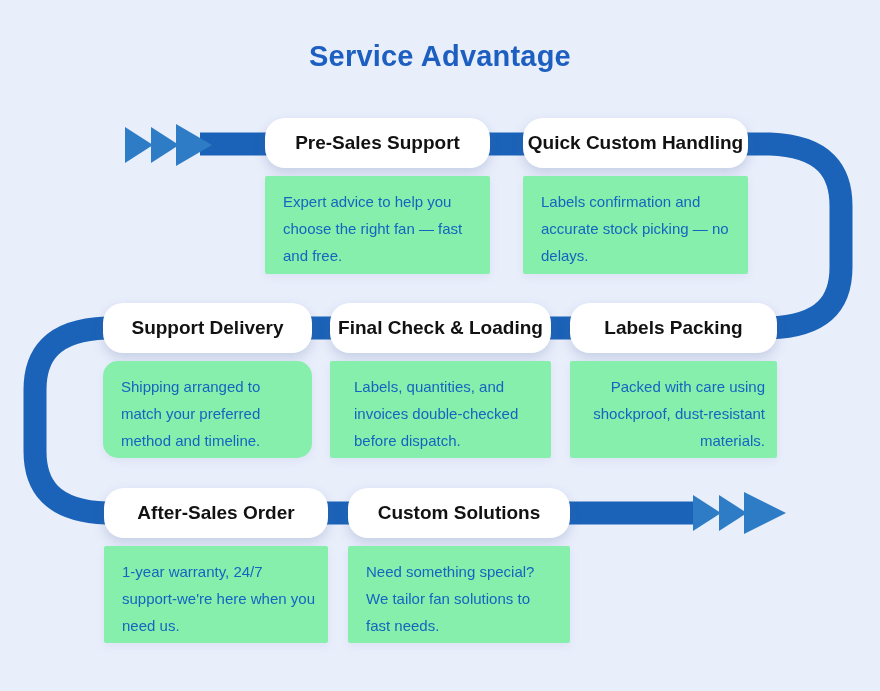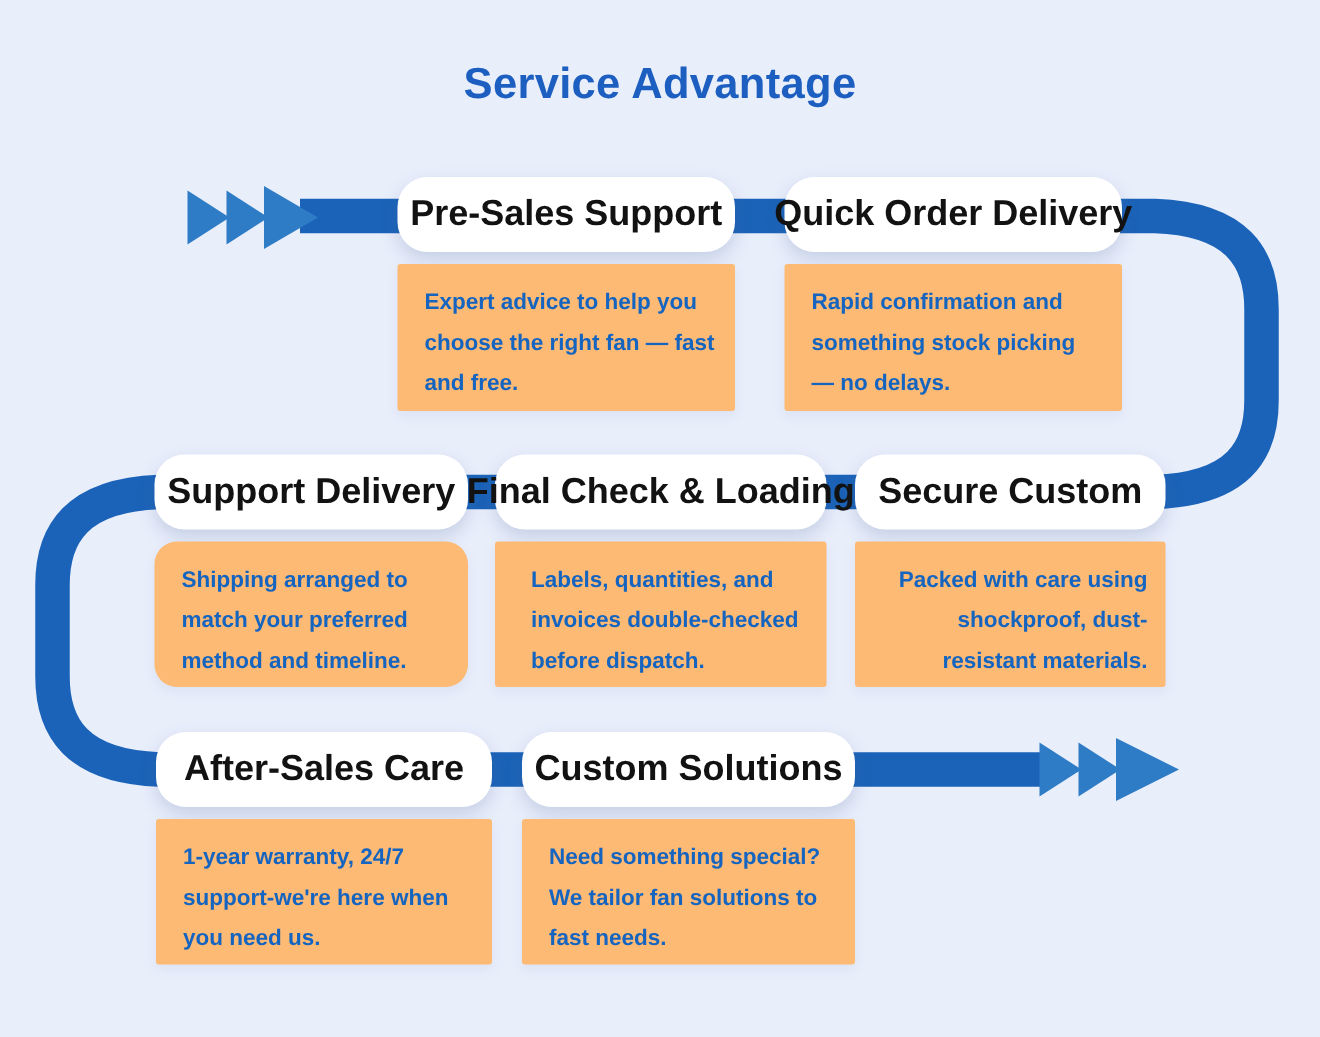--- a/index.html
+++ b/index.html
@@ -16,30 +16,30 @@
     font-size:29px;font-weight:bold;color:#1d5fc0;
     letter-spacing:0.2px;
   }
   svg.flow{position:absolute;left:0;top:0;z-index:1;}
   .step{position:absolute;z-index:2;}
   .card{
     position:absolute;left:0;top:0;height:50px;width:100%;
     background:#ffffff;border-radius:20px;
     box-shadow:0 5px 12px rgba(70,95,150,0.22);
     display:flex;align-items:center;justify-content:center;
-    font-size:24px;font-weight:bold;color:#121212;
+    font-size:19px;font-weight:bold;color:#121212;
     white-space:nowrap;
   }
   .desc{
     position:absolute;left:0;top:58px;width:100%;
-    background:#fdba74;border-radius:2px;
+    background:#86efac;border-radius:2px;
     box-shadow:0 3px 8px rgba(110,130,175,0.10);
     box-sizing:border-box;
     padding:12px 12px 0 18px;
-    font-size:15px;font-weight:bold;color:#1565c0;
+    font-size:15px;font-weight:normal;color:#1565c0;
     line-height:27px;
   }
   
   .s1{left:265px;top:118px;width:225px;} .s1 .desc{height:98px;}
   .s2{left:523px;top:118px;width:225px;} .s2 .desc{height:98px;}
   .s3{left:103px;top:303px;width:209px;} .s3 .desc{height:97px;border-radius:15px;}
   .s4{left:330px;top:303px;width:221px;} .s4 .desc{height:97px;padding-left:24px;}
   .s5{left:570px;top:303px;width:207px;} .s5 .desc{height:97px;text-align:right;}
   .s6{left:104px;top:488px;width:224px;} .s6 .desc{height:97px;}
   .s7{left:348px;top:488px;width:222px;} .s7 .desc{height:97px;}
@@ -60,41 +60,41 @@
     <polygon points="719,495 747,513 719,531" fill="#2e7cc5"></polygon>
     <polygon points="744,492 786,513 744,534" fill="#2e7cc5"></polygon>
   </svg>
 
   <div class="step s1">
     <div class="card">Pre-Sales Support</div>
     <div class="desc">Expert advice to help you choose the right fan — fast and free.</div>
   </div>
 
   <div class="step s2">
-    <div class="card">Quick Order Delivery</div>
-    <div class="desc">Rapid confirmation and something stock picking — no delays.</div>
+    <div class="card">Quick Custom Handling</div>
+    <div class="desc">Labels confirmation and accurate stock picking — no delays.</div>
   </div>
 
   <div class="step s3">
     <div class="card">Support Delivery</div>
     <div class="desc">Shipping arranged to match your preferred method and timeline.</div>
   </div>
 
   <div class="step s4">
     <div class="card">Final Check &amp; Loading</div>
     <div class="desc">Labels, quantities, and invoices double-checked before dispatch.</div>
   </div>
 
   <div class="step s5">
-    <div class="card">Secure Custom</div>
+    <div class="card">Labels Packing</div>
     <div class="desc">Packed with care using shockproof, dust-resistant materials.</div>
   </div>
 
   <div class="step s6">
-    <div class="card">After-Sales Care</div>
+    <div class="card">After-Sales Order</div>
     <div class="desc">1-year warranty, 24/7 support-we're here when you need us.</div>
   </div>
 
   <div class="step s7">
     <div class="card">Custom Solutions</div>
     <div class="desc">Need something special? We tailor fan solutions to fast needs.</div>
   </div>
 
 </div>
 

